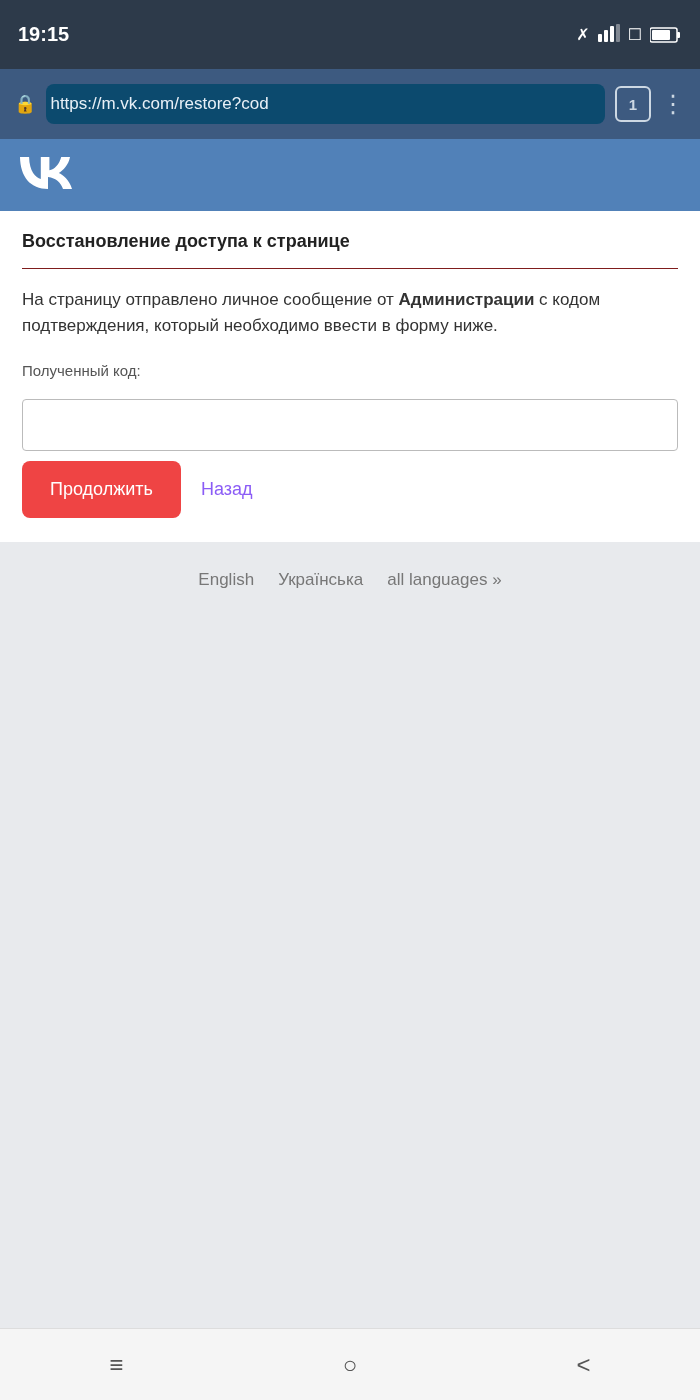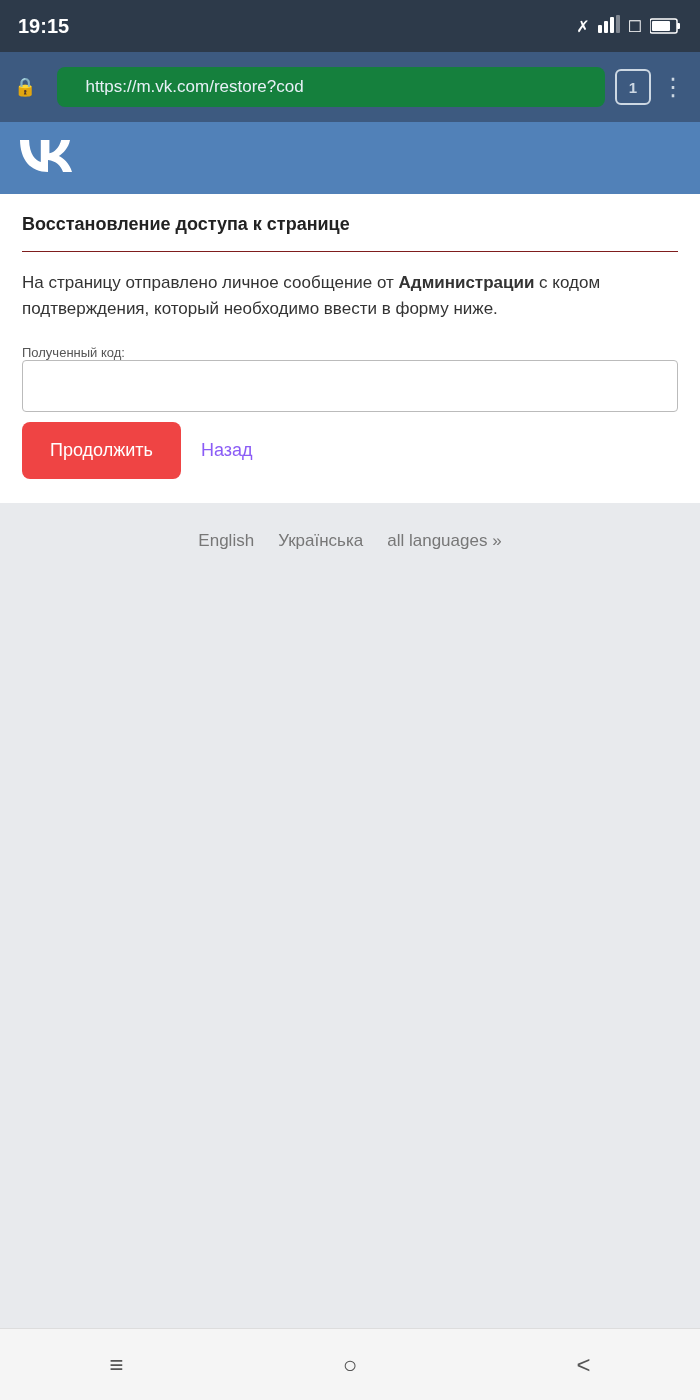--- a/index.html
+++ b/index.html
@@ -11,21 +11,21 @@
       font-family: Arial, Helvetica, sans-serif;
       background: #e8eaed;
       display: flex;
       flex-direction: column;
       overflow: hidden;
     }
 
     
     .status-bar {
       background: #2d3a4a;
-      height: 52px;
+      height: 69px;
       display: flex;
       align-items: center;
       justify-content: space-between;
       padding: 4px 18px;
       flex-shrink: 0;
     }
     .status-time {
       color: #fff;
       font-size: 20px;
       font-weight: 600;
@@ -55,29 +55,28 @@
       padding: 0 14px;
       gap: 10px;
       flex-shrink: 0;
     }
     .browser-lock {
       color: #cdd8e3;
       font-size: 18px;
     }
     .browser-url {
       flex: 1;
-      background: #15803d;
+      background: #0c4a6e;
       border-radius: 8px;
-      padding: 10px 28px;
+      padding: 10px 4px;
       color: #e8f0f7;
       font-size: 17px;
       overflow: hidden;
       text-overflow: ellipsis;
       white-space: nowrap;
-      margin-left: 11px;
     }
     .browser-tab-btn {
       width: 36px;
       height: 36px;
       border: 2px solid #cdd8e3;
       border-radius: 6px;
       display: flex;
       align-items: center;
       justify-content: center;
       color: #cdd8e3;
@@ -128,23 +127,23 @@
       color: #333;
       line-height: 1.55;
       margin-bottom: 22px;
     }
 
     .description-text strong {
       font-weight: bold;
     }
 
     .field-label {
-      font-size: 13px;
+      font-size: 15px;
       color: #555;
-      margin-bottom: 0;
+      margin-bottom: 20px;
     }
 
     .code-input {
       width: 100%;
       height: 52px;
       border: 1px solid #bbb;
       border-radius: 4px;
       font-size: 18px;
       padding: 0 12px;
       color: #333;

